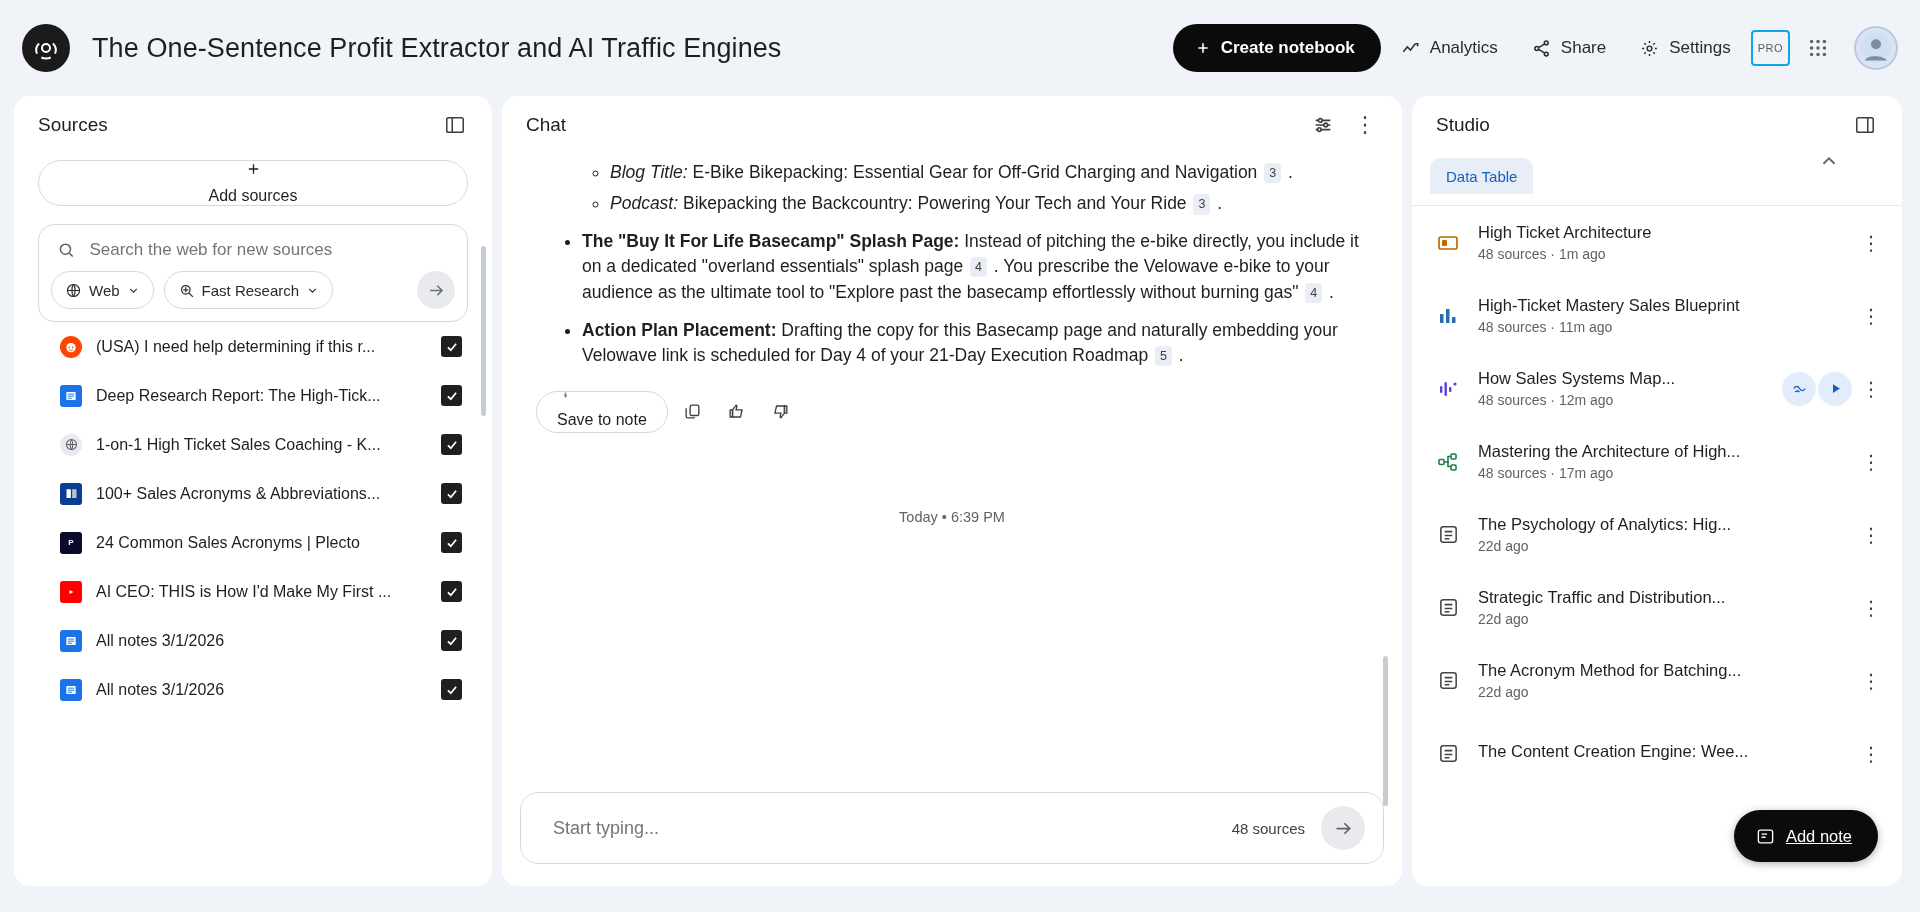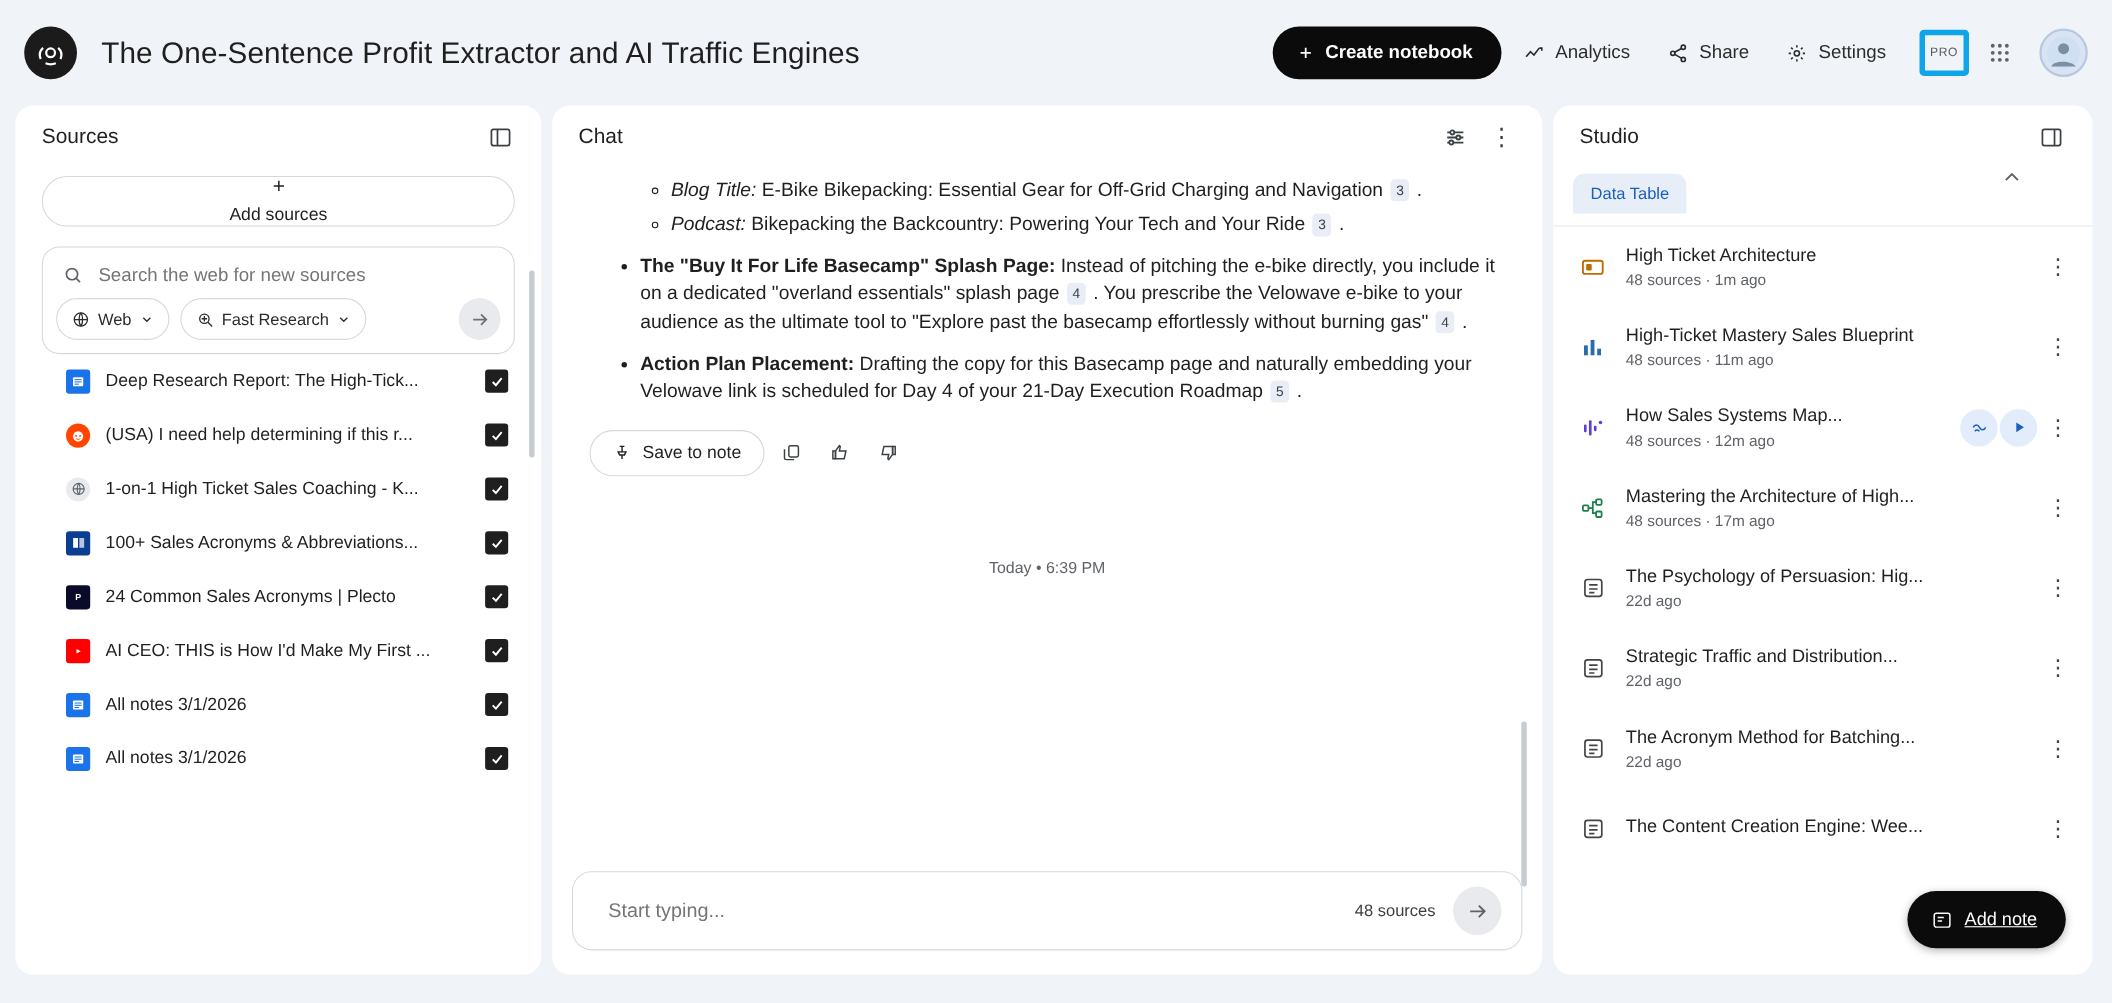--- a/index.html
+++ b/index.html
@@ -59,25 +59,25 @@
     padding: 0 14px;
     border-radius: 22px;
     font-size: 17px;
     color: #2b2b2b;
     cursor: pointer;
     white-space: nowrap;
   }
   .pro-badge {
     font-size: 11px;
     color: #5b5b5b;
-    border: 5px solid #0ea5e9;
+    border: 2px solid #0ea5e9;
     border-radius: 4px;
     padding: 10px 5px;
     letter-spacing: .5px;
-    margin-left: 10px;
+    margin-left: 0;
   }
   .grid-icon {
     width: 44px; height: 44px; border-radius: 50%;
     display: flex; align-items: center; justify-content: center;
     cursor: pointer;
   }
   .avatar {
     width: 44px; height: 44px; border-radius: 50%;
     background: #d9e3f3;
     border: 2px solid #b7c8e0;
@@ -261,28 +261,29 @@
     vertical-align: 1px;
     margin: 0 2px;
     cursor: pointer;
   }
   .para { margin-top: 20px; }
   .chat-actions {
     display: flex; align-items: center; gap: 6px;
     margin-top: 22px;
   }
   .save-note-btn {
-    display: flex; align-items: center; gap: 10px;
+    display: flex; gap: 10px;
     height: 42px;
     padding: 0 20px;
     border: 1px solid #d4d9e0;
     border-radius: 22px;
     font-size: 16px;
     color: #1f1f1f;
     cursor: pointer;
+    flex-direction: column;
   }
   .timestamp {
     text-align: center;
     font-size: 14.5px;
     color: #5f6368;
     margin-top: 74px;
   }
   .composer {
     position: absolute;
     left: 18px; right: 18px;
@@ -528,46 +529,46 @@
             <path d="M4 12h15M13 6l6 6-6 6"></path>
           </svg>
         </div>
       </div>
     </div>
 
 
     <div class="source-list">
 
       <div class="source-row">
+        <span class="src-icon" style="background:#ff4500;border-radius:50%">
+          <svg width="16" height="16" viewBox="0 0 24 24" fill="#fff">
+              <circle cx="12" cy="13" r="7"></circle>
+              <circle cx="9.3" cy="12.5" r="1.3" fill="#ff4500"></circle>
+              <circle cx="14.7" cy="12.5" r="1.3" fill="#ff4500"></circle>
+              <path d="M9 16c1.8 1.4 4.2 1.4 6 0" stroke="#ff4500" stroke-width="1.3" fill="none"></path>
+            </svg>
+        </span>
+        <span class="src-label">(USA) I need help determining if this r...</span>
+        <span class="cb">
+            <svg width="14" height="14" viewBox="0 0 24 24" fill="none" stroke="#fff" stroke-width="3">
+              <path d="M5 12.5l5 5 9-11"></path>
+            </svg>
+          </span>
+      </div>
+
+      <div class="source-row">
         <span class="src-icon" style="background:#1a73e8">
           <svg width="14" height="14" viewBox="0 0 24 24" fill="#fff">
               <rect x="4" y="5" width="16" height="14" rx="1.5"></rect>
               <rect x="6.5" y="8" width="11" height="1.6" fill="#1a73e8"></rect>
               <rect x="6.5" y="11.5" width="11" height="1.6" fill="#1a73e8"></rect>
               <rect x="6.5" y="15" width="7" height="1.6" fill="#1a73e8"></rect>
             </svg>
         </span>
         <span class="src-label">Deep Research Report: The High-Tick...</span>
-        <span class="cb">
-            <svg width="14" height="14" viewBox="0 0 24 24" fill="none" stroke="#fff" stroke-width="3">
-              <path d="M5 12.5l5 5 9-11"></path>
-            </svg>
-          </span>
-      </div>
-
-      <div class="source-row">
-        <span class="src-icon" style="background:#ff4500;border-radius:50%">
-          <svg width="16" height="16" viewBox="0 0 24 24" fill="#fff">
-              <circle cx="12" cy="13" r="7"></circle>
-              <circle cx="9.3" cy="12.5" r="1.3" fill="#ff4500"></circle>
-              <circle cx="14.7" cy="12.5" r="1.3" fill="#ff4500"></circle>
-              <path d="M9 16c1.8 1.4 4.2 1.4 6 0" stroke="#ff4500" stroke-width="1.3" fill="none"></path>
-            </svg>
-        </span>
-        <span class="src-label">(USA) I need help determining if this r...</span>
         <span class="cb">
             <svg width="14" height="14" viewBox="0 0 24 24" fill="none" stroke="#fff" stroke-width="3">
               <path d="M5 12.5l5 5 9-11"></path>
             </svg>
           </span>
       </div>
 
       <div class="source-row">
         <span class="src-icon" style="background:#e8eaf0;border-radius:50%">
           <svg width="15" height="15" viewBox="0 0 24 24" fill="none" stroke="#5f6368" stroke-width="1.7">
@@ -854,21 +855,21 @@
       </div>
 
       <div class="studio-row">
         <span class="studio-icon">
           <svg width="23" height="23" viewBox="0 0 24 24" fill="none" stroke="#444" stroke-width="1.6">
               <rect x="4" y="4" width="16" height="16" rx="2.5"></rect>
               <path d="M8 9h8M8 13h8M8 16.5h5"></path>
             </svg>
         </span>
         <span class="studio-text">
-          <span class="studio-title">The Psychology of Persuasion: Hig...</span>
+          <span class="studio-title">The Psychology of Analytics: Hig...</span>
           <span class="studio-meta" style="display:block">22d ago</span>
         </span>
         <span class="row-actions">
           <span class="kebab">⋮</span>
         </span>
       </div>
 
       <div class="studio-row">
         <span class="studio-icon">
           <svg width="23" height="23" viewBox="0 0 24 24" fill="none" stroke="#444" stroke-width="1.6">

